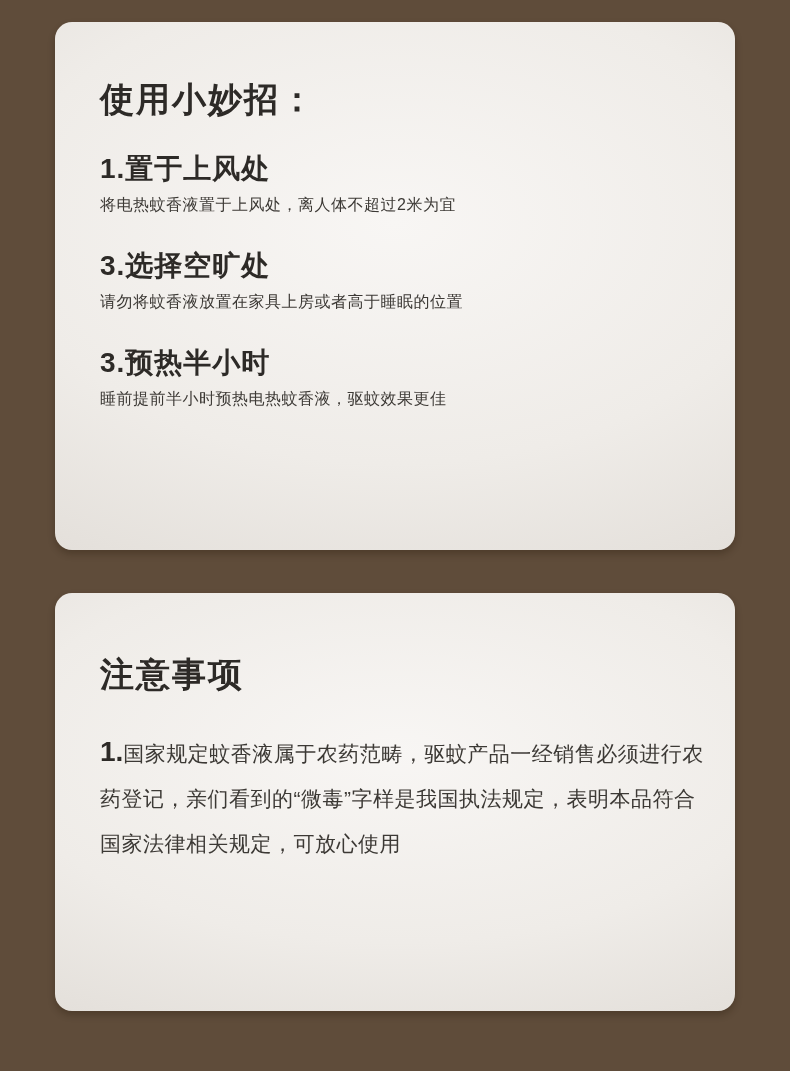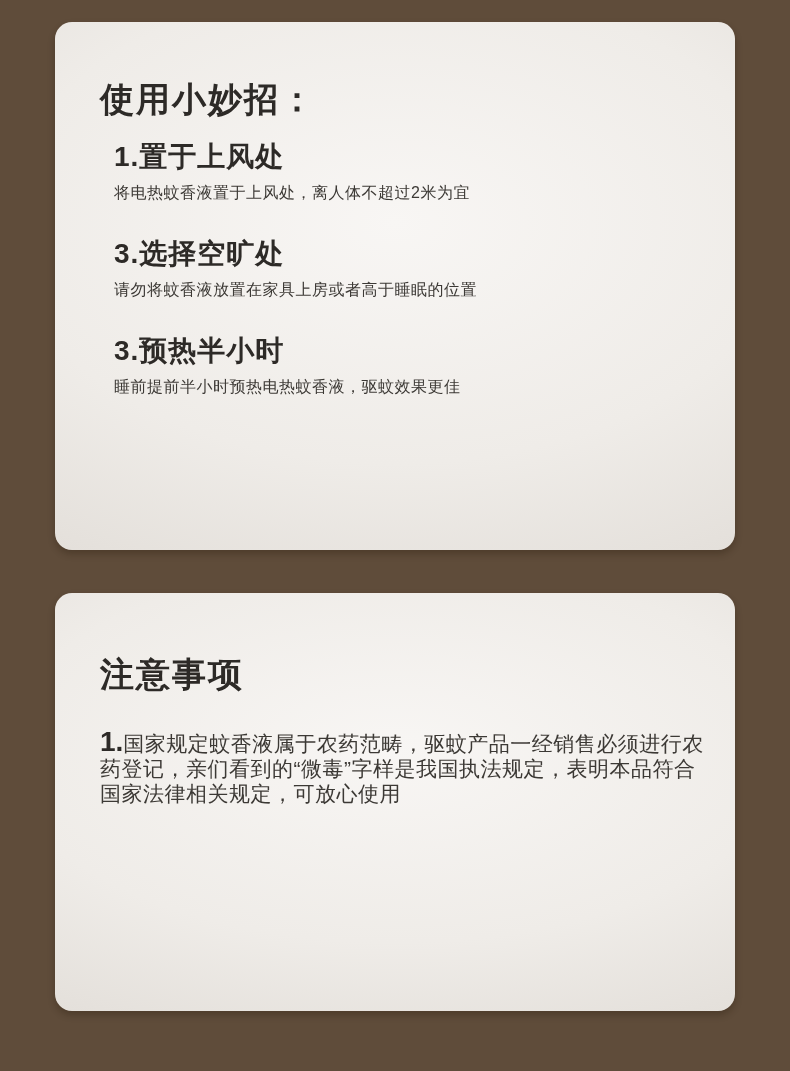--- a/index.html
+++ b/index.html
@@ -32,42 +32,42 @@
     padding: 60px 23px 0 45px;
   }
   .card-title {
     margin: 0;
     font-size: 34px;
     line-height: 42px;
     font-weight: bold;
     color: #2d2a27;
     letter-spacing: 2px;
   }
-  .card-tips .card-title { margin-bottom: 20px; }
+  .card-tips .card-title { margin-bottom: 32px; }
   .card-notice .card-title { margin-bottom: 34px; }
-  .tip { margin-bottom: 30px; margin-left: 14px; }
+  .tip { margin-bottom: 30px; }
   .tip-heading {
     margin: 0;
     font-size: 28px;
     line-height: 34px;
     font-weight: bold;
     color: #2d2a27;
     letter-spacing: 1px;
   }
   .tip-body {
     margin: 5px 0 0 0;
     font-size: 16px;
     line-height: 28px;
     color: #3c3935;
     letter-spacing: 0.5px;
   }
   .notice-para {
     margin: 0 0 33px 0;
     font-size: 21px;
-    line-height: 25px;
+    line-height: 45px;
     color: #3c3935;
     letter-spacing: 0.5px;
   }
   .notice-num {
     font-size: 28px;
     font-weight: bold;
     color: #2d2a27;
     letter-spacing: 0;
   }
 </style>

